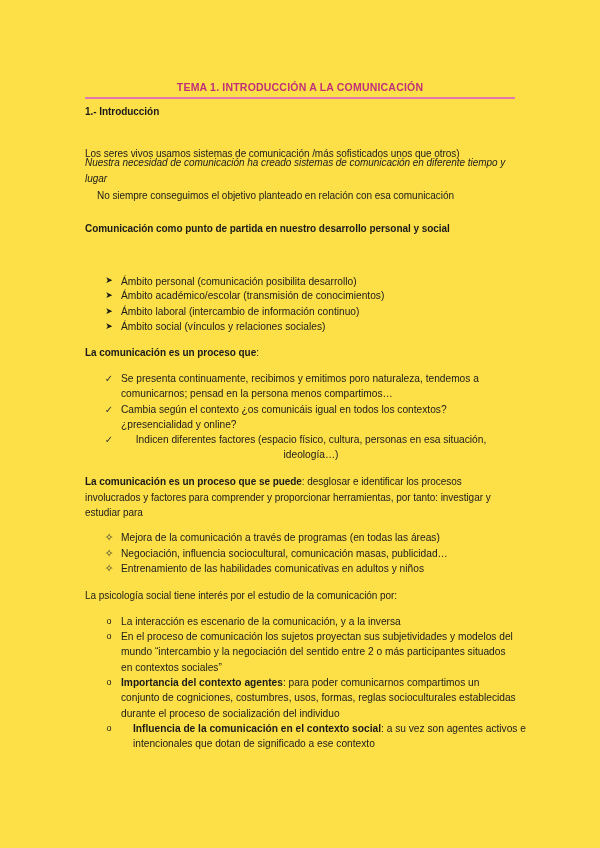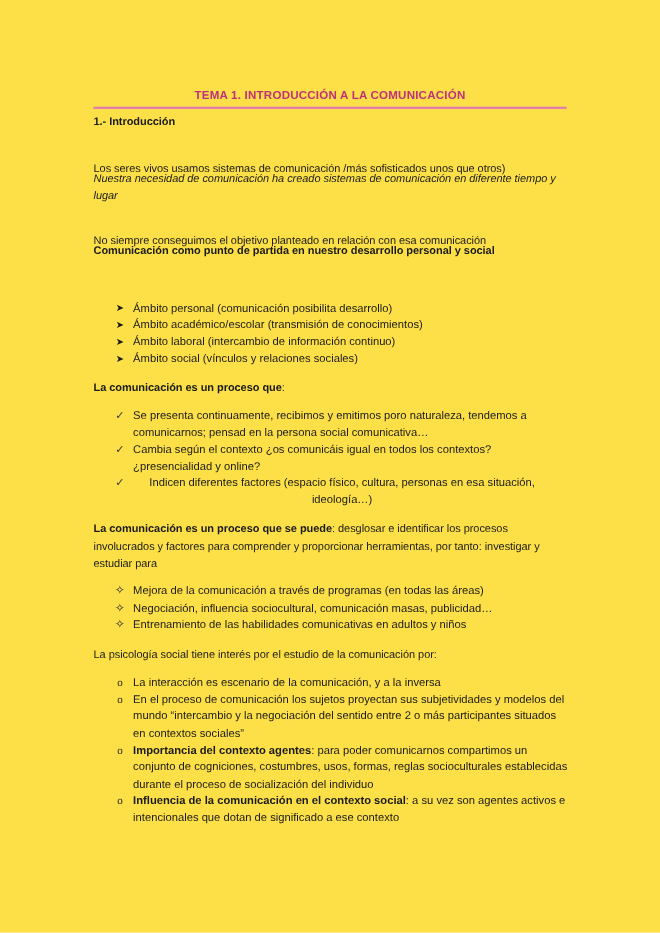--- a/index.html
+++ b/index.html
@@ -23,42 +23,42 @@
 
 <div class="page">
 
   <div class="title" style="color:#c0307a;">TEMA 1. INTRODUCCIÓN A LA COMUNICACIÓN</div>
   <div class="rule" style="background:#e07ab0;"></div>
 
   <div class="line bold" style="top:104px;">1.- Introducción</div>
 
   <div class="line" style="top:130px;margin-top:16px;">Los seres vivos usamos sistemas de comunicación /más sofisticados unos que otros)</div>
   <div class="line" style="top:155px; white-space:normal; width:432px; line-height:16px;font-style:italic;">Nuestra necesidad de comunicación ha creado sistemas de comunicación en diferente tiempo y lugar</div>
-  <div class="line" style="top:212px;">No siempre conseguimos el objetivo planteado en relación con esa comunicación</div>
+  <div class="line" style="top:188px;margin-left:12px;">No siempre conseguimos el objetivo planteado en relación con esa comunicación</div>
 
   <div class="line bold" style="top:221px;">Comunicación como punto de partida en nuestro desarrollo personal y social</div>
 
   <div>
     <span class="bullet arrow" style="top:273px;">➤</span>
     <span class="item" style="top:274px;">Ámbito personal (comunicación posibilita desarrollo)</span>
     <span class="bullet arrow" style="top:288px;">➤</span>
     <span class="item" style="top:288px;">Ámbito académico/escolar (transmisión de conocimientos)</span>
     <span class="bullet arrow" style="top:304px;">➤</span>
     <span class="item" style="top:304px;">Ámbito laboral (intercambio de información continuo)</span>
     <span class="bullet arrow" style="top:319px;">➤</span>
     <span class="item" style="top:319px;">Ámbito social (vínculos y relaciones sociales)</span>
   </div>
 
   <div class="line" style="top:345px;">
     <span class="bold">La comunicación es un proceso que</span><span>:</span>
   </div>
 
   <div>
     <span class="bullet check" style="top:371px;">✓</span>
-    <span class="item" style="top:371px; width:380px;">Se presenta continuamente, recibimos y emitimos poro naturaleza, tendemos a comunicarnos; pensad en la persona social comunicativa…</span>
+    <span class="item" style="top:371px; width:380px;">Se presenta continuamente, recibimos y emitimos poro naturaleza, tendemos a comunicarnos; pensad en la persona menos compartimos…</span>
     <span class="bullet check" style="top:402px;">✓</span>
     <span class="item" style="top:402px; width:380px;">Cambia según el contexto ¿os comunicáis igual en todos los contextos? ¿presencialidad y online?</span>
     <span class="bullet check" style="top:432px;">✓</span>
     <span class="item" style="top:432px; width:380px;text-align:center;">Indicen diferentes factores (espacio físico, cultura, personas en esa situación, ideología…)</span>
   </div>
 
   <div class="line" style="top:474px; white-space:normal; width:432px; line-height:15.5px;">
     <span class="bold">La comunicación es un proceso que se puede</span><span>: desglosar e identificar los procesos involucrados y factores para comprender y proporcionar herramientas, por tanto: investigar y estudiar para</span>
   </div>
 
@@ -83,18 +83,18 @@
     <span class="item" style="top:629px; width:395px;">
       <span class="bold"></span><span>En el proceso de comunicación los sujetos proyectan sus subjetividades y modelos del mundo “intercambio y la negociación del sentido entre 2 o más participantes situados en contextos sociales”</span>
     </span>
 
     <span class="bullet circle" style="top:675px;">o</span>
     <span class="item" style="top:675px; width:395px;">
       <span class="bold">Importancia del contexto agentes</span><span>: para poder comunicarnos compartimos un conjunto de cogniciones, costumbres, usos, formas, reglas socioculturales establecidas durante el proceso de socialización del individuo</span>
     </span>
 
     <span class="bullet circle" style="top:721px;">o</span>
-    <span class="item" style="top:721px; width:395px;">
+    <span class="item" style="top:721px; width:395px;margin-left:12px;">
       <span class="bold">Influencia de la comunicación en el contexto social</span><span>: a su vez son agentes activos e intencionales que dotan de significado a ese contexto</span>
     </span>
   </div>
 
 </div>
 
 </body></html>

